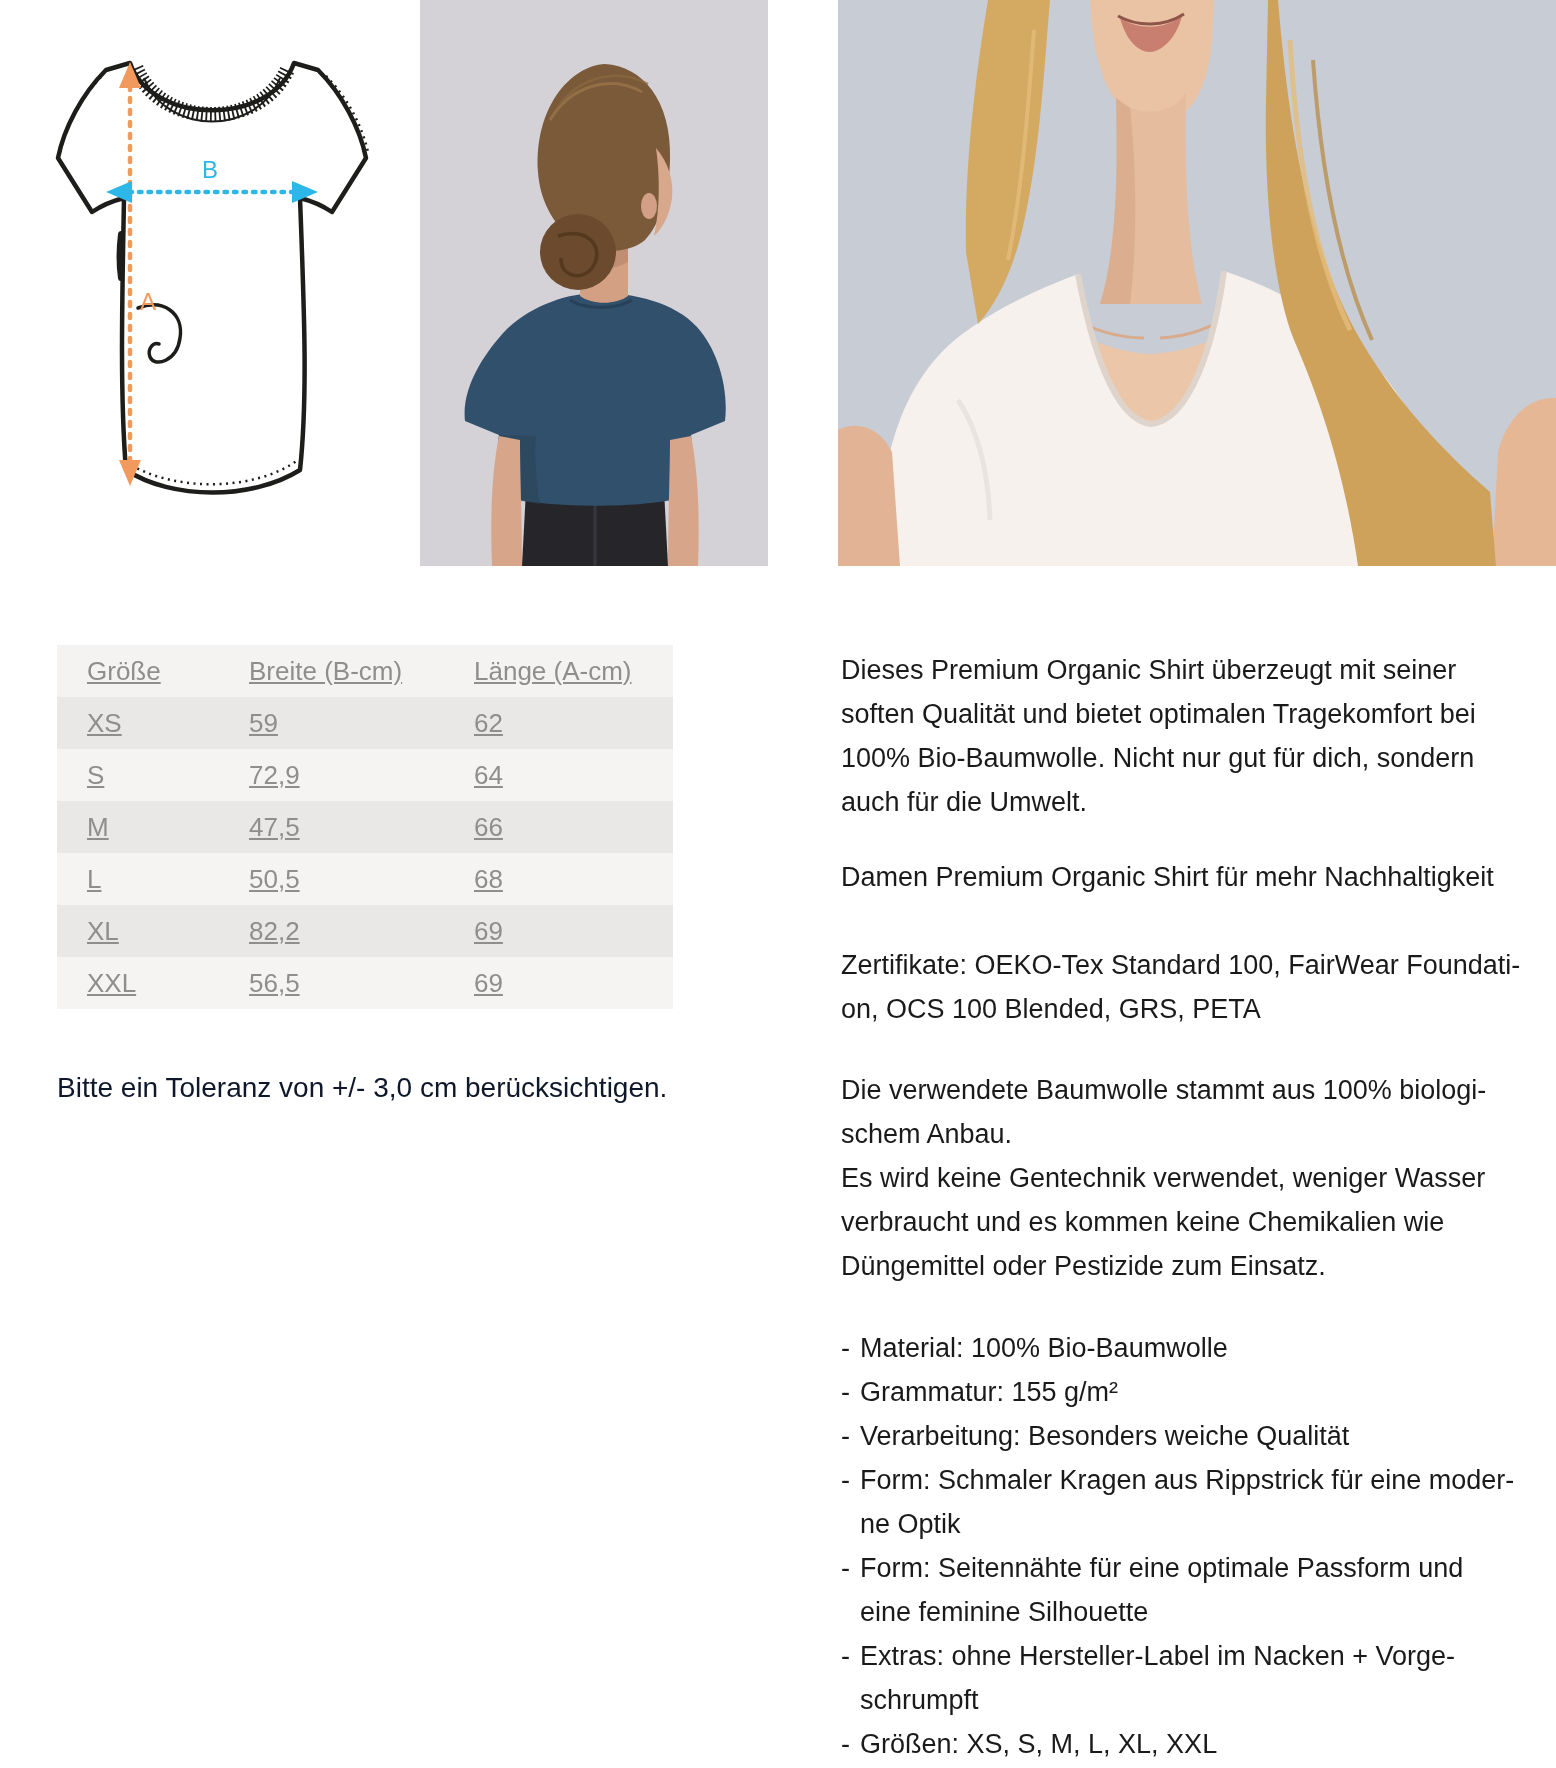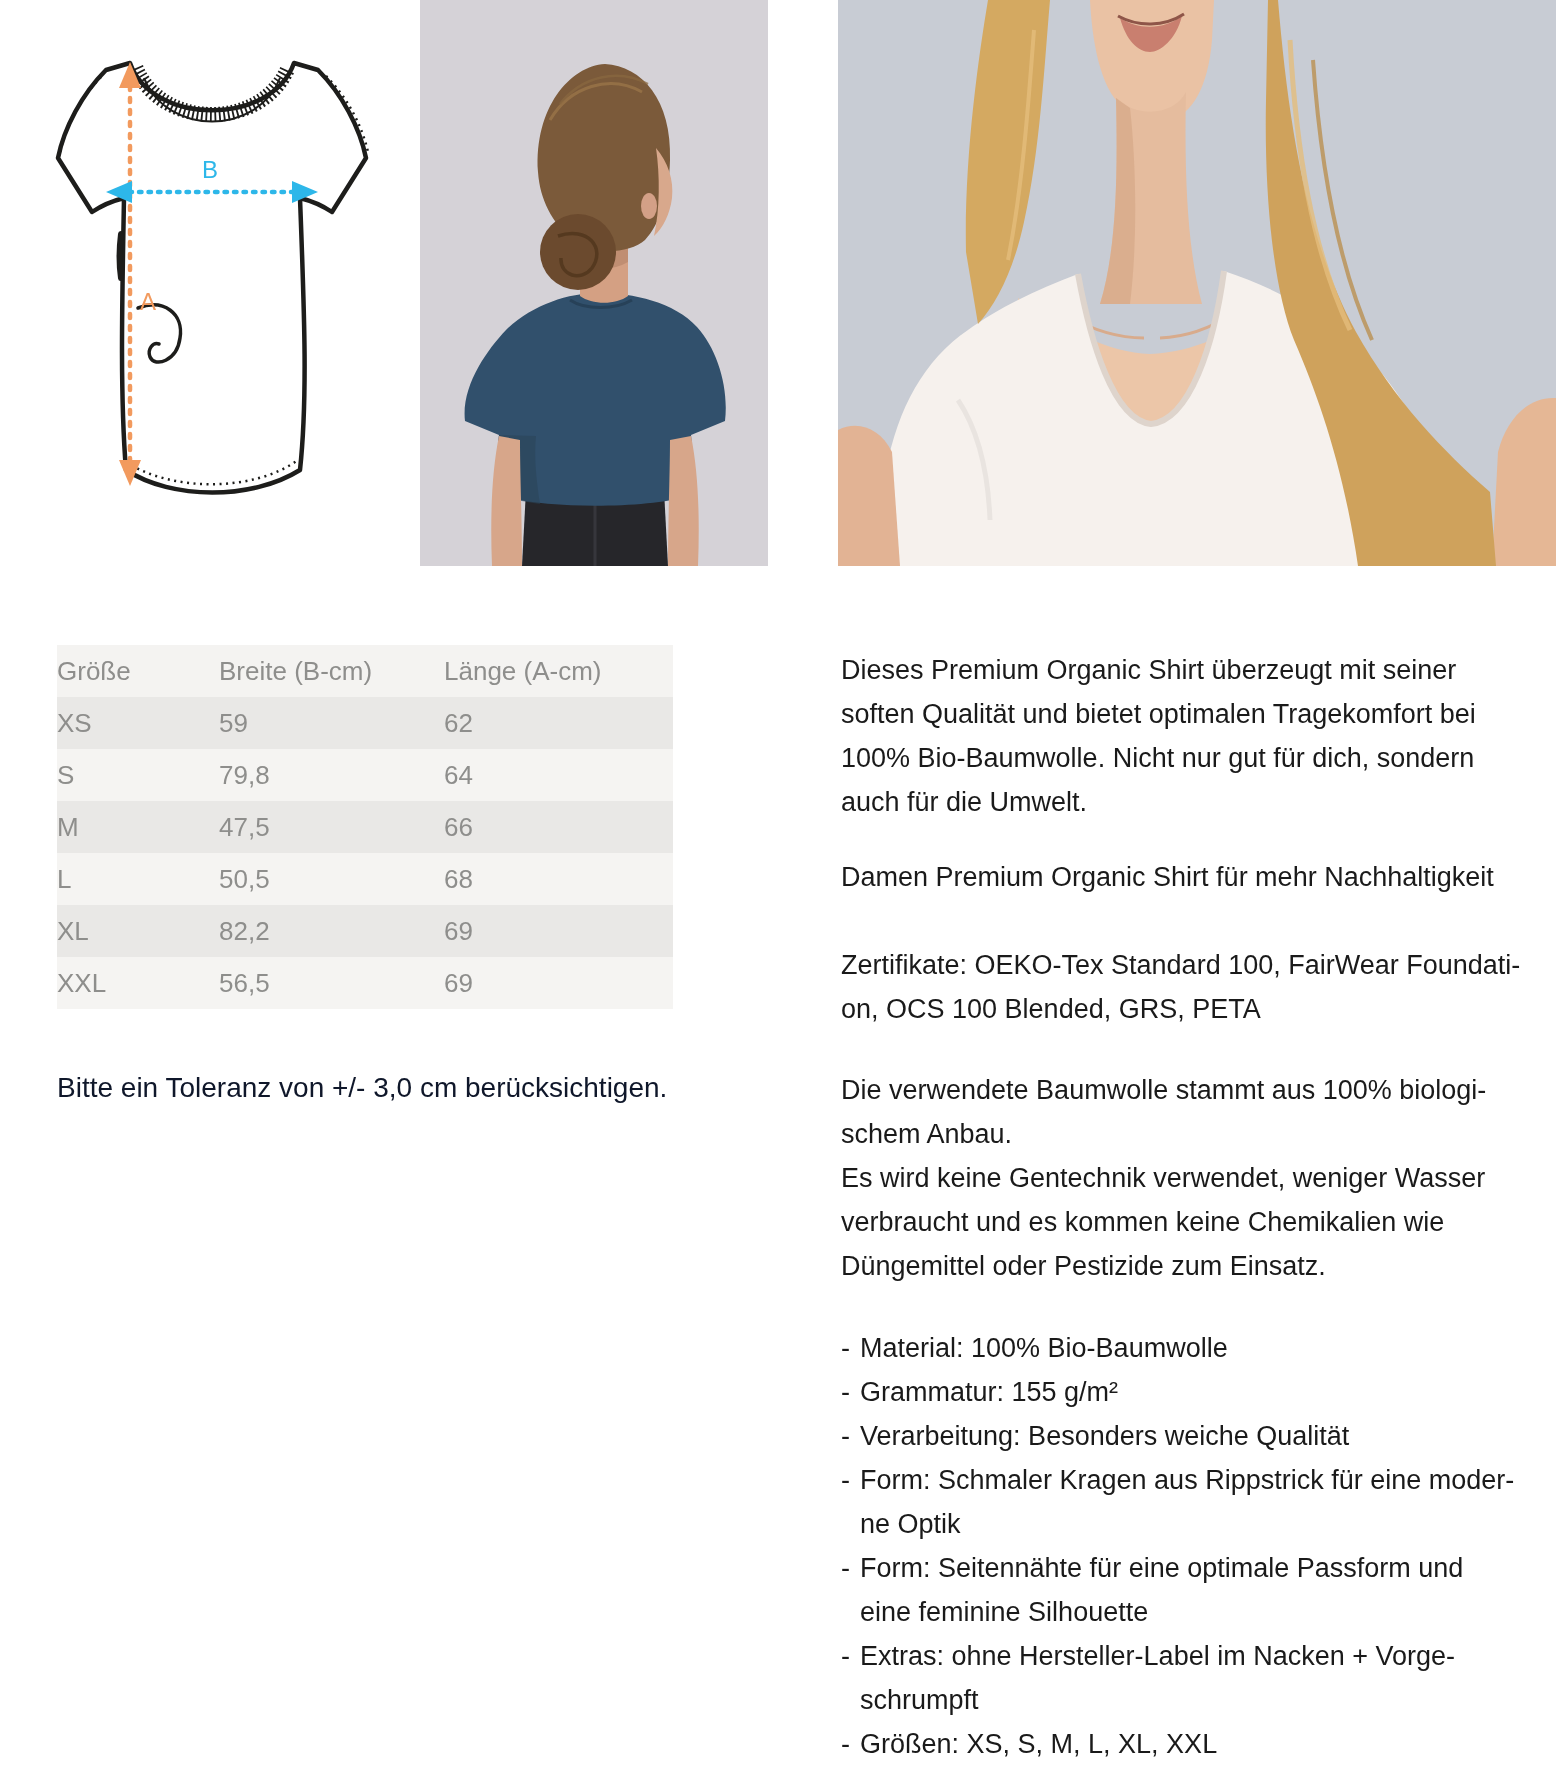--- a/index.html
+++ b/index.html
@@ -12,21 +12,21 @@
   
   .diagram     { position:absolute; left:12px;  top:46px; width:362px; height:462px; }
   .photo-back  { position:absolute; left:420px; top:0;    width:348px; height:566px; }
   .photo-front { position:absolute; left:838px; top:0;    width:718px; height:566px; }
   .diagram svg, .photo-back svg, .photo-front svg { display:block; width:100%; height:100%; }
 
   
   .size-table { position:absolute; left:57px; top:645px; width:616px;
                 font-size:26px; color:#8e8e8c; }
   .st-row { display:grid; grid-template-columns:162px 225px 1fr;
-            align-items:center; height:52px; box-sizing:border-box; }
+            align-items:center; height:52px; padding-left:30px; box-sizing:border-box;text-decoration:underline; }
   .st-header { background:#f4f3f1; }
   .st-shaded { background:#e9e8e6; }
   .st-light  { background:#f5f4f2; }
 
   
   .tolerance { position:absolute; left:57px; top:1072px; font-size:28px;
                color:#0f172a; white-space:nowrap; }
 
   
   .description { position:absolute; left:841px; top:648px; width:700px;
@@ -190,21 +190,21 @@
       <div>Länge (A-cm)</div>
     </div>
     <div>
         <div class="st-row st-shaded">
           <div class="st-cell">XS</div>
           <div class="st-cell">59</div>
           <div class="st-cell">62</div>
         </div>
         <div class="st-row st-light">
           <div class="st-cell">S</div>
-          <div class="st-cell">79,8</div>
+          <div class="st-cell">72,9</div>
           <div class="st-cell">64</div>
         </div>
         <div class="st-row st-shaded">
           <div class="st-cell">M</div>
           <div class="st-cell">47,5</div>
           <div class="st-cell">66</div>
         </div>
         <div class="st-row st-light">
           <div class="st-cell">L</div>
           <div class="st-cell">50,5</div>

